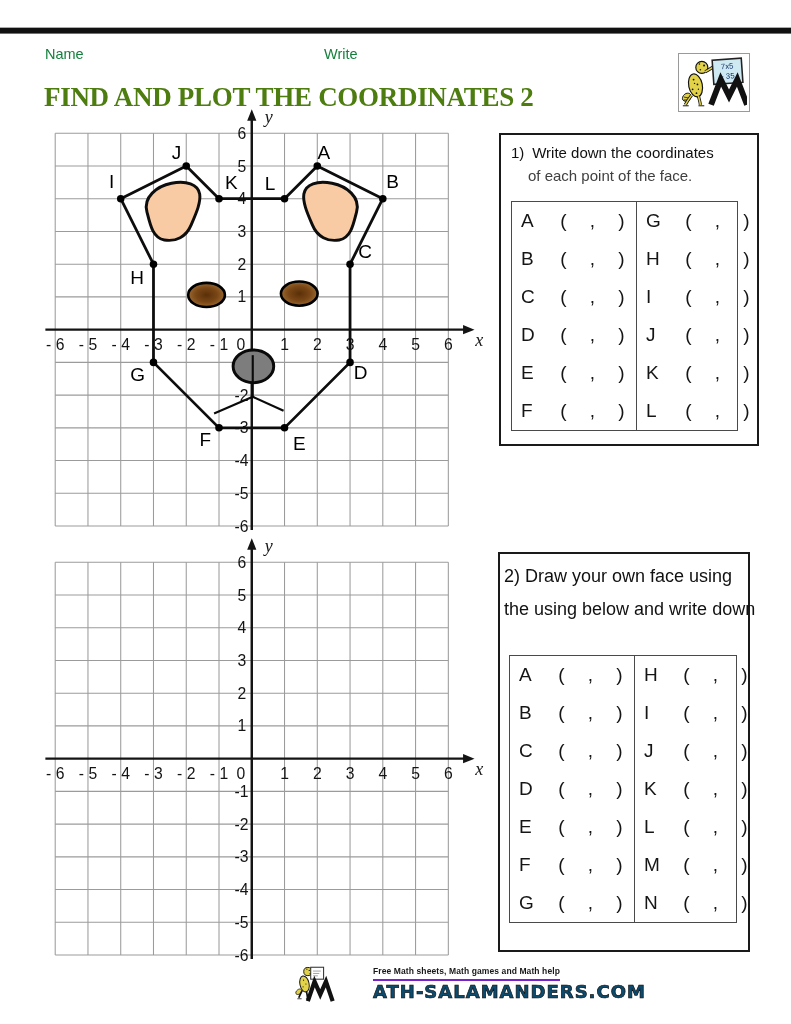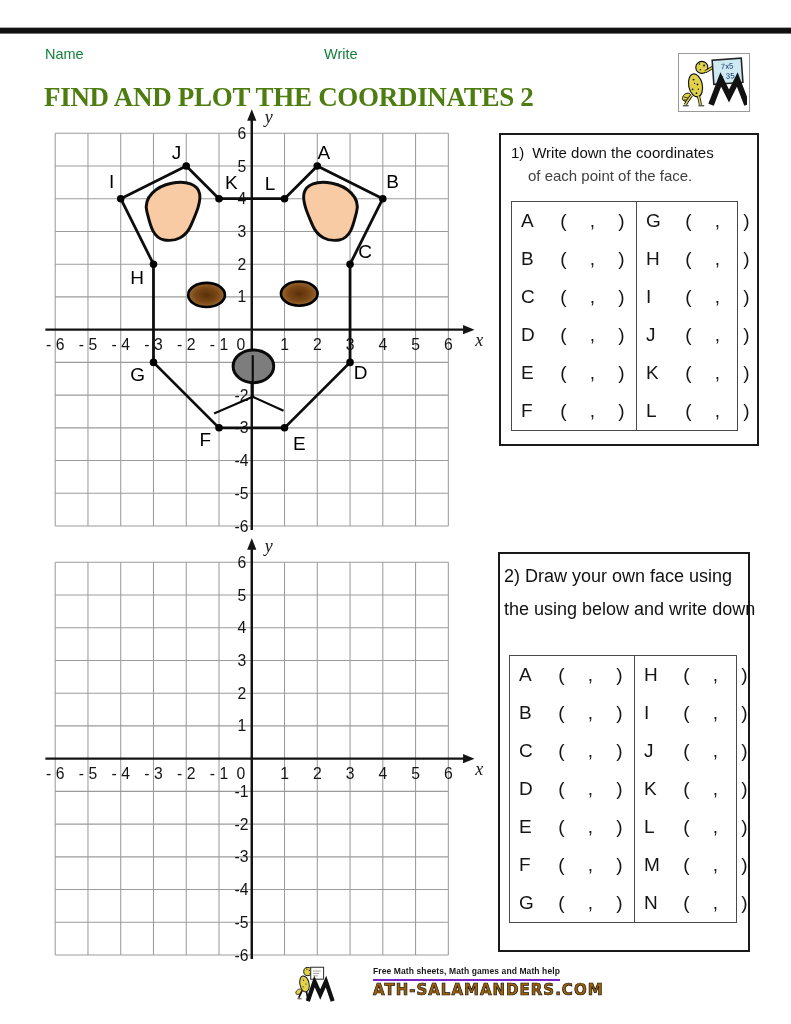--- a/index.html
+++ b/index.html
@@ -35,22 +35,22 @@
   #ctable2{left:9px;top:101px;width:226px;height:266px;}
   .ccol{flex:1 1 50%;}
   .ccol:first-child{border-right:1.5px solid #4a4a4a;}
   .crow{display:flex;align-items:center;height:38px;padding-left:9px;font-size:19px;color:#151515;}
   .cl{width:28px;}
   .cp{width:29px;text-align:center;}
   .footer{position:absolute;left:294px;top:962px;display:flex;align-items:flex-start;gap:35px;}
   .fcol{margin-left:2px;padding-top:4px;}
   .tagline{font-size:8.5px;font-weight:bold;letter-spacing:0.1px;color:#181818;
         padding-bottom:3px;border-bottom:2.5px solid #7a22c9;width:fit-content;white-space:nowrap;}
-  .site{margin-top:0px;font-family:"DejaVu Sans",sans-serif;font-weight:800;font-size:15px;
-        letter-spacing:1px;color:#a16207;-webkit-text-stroke:0.7px #111;white-space:nowrap;}
+  .site{margin-top:0px;font-family:"DejaVu Sans",sans-serif;font-weight:800;font-size:18px;
+        letter-spacing:1px;color:#0c4a6e;-webkit-text-stroke:0.7px #111;white-space:nowrap;}
 </style>
 </head>
 <body>
 
 <div class="page">
 
   <div class="top-rule"></div>
 
   <span class="hdr" id="nameLbl">Name</span>
   <span class="hdr" id="dateLbl">Write</span>

